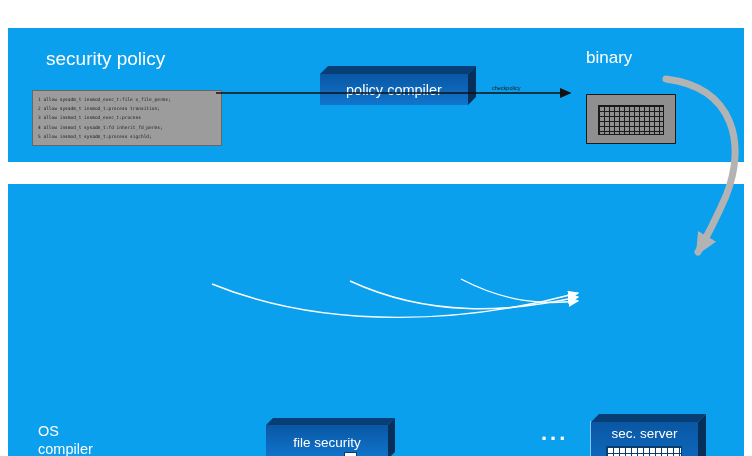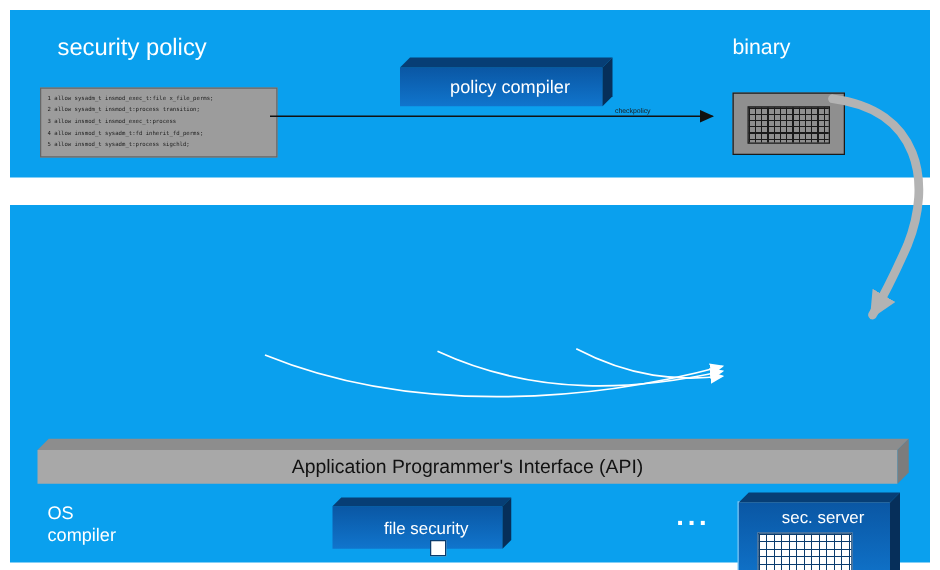--- a/index.html
+++ b/index.html
@@ -1,31 +1,31 @@
 <!DOCTYPE html>
 <html><head>
 <meta charset="utf-8">
 <style>
   html,body{margin:0;padding:0;background:#fff;}
   .stage{position:relative;width:752px;height:456px;background:#ffffff;
          font-family:"Liberation Sans",sans-serif;overflow:hidden;}
-  .panel{position:absolute;background:#0aa0ee;}
+  .panel{position:absolute;background:#0aa0ee;margin-top:20px;}
   #top-panel{left:8px;top:8px;width:736px;height:134px;}
   #bottom-panel{left:8px;top:164px;width:736px;height:286px;}
 
   
   .b3d{position:absolute;--d:8px;--front:#a6a6a6;--top:#8d8d8d;--side:#7c7c7c;
        background:var(--front);display:flex;align-items:center;justify-content:center;
        color:#111;text-align:center;}
   .b3d::before{content:"";position:absolute;left:0;top:calc(-1*var(--d));width:100%;
        height:var(--d);background:var(--top);transform:skewX(-45deg);transform-origin:0 100%;}
   .b3d::after{content:"";position:absolute;top:0;right:calc(-1*var(--d));width:var(--d);
        height:100%;background:var(--side);transform:skewY(-45deg);transform-origin:0 0;}
   .b3d.blue{--front:linear-gradient(180deg,#0a57a4,#1075cd);--top:#073e75;--side:#062f5a;
-       color:#fff;padding-left:14px;}
+       color:#fff;}
   .b3d.gray{--front:#a8a8a8;--top:#8d8d8d;--side:#7c7c7c;}
 
   .wlabel{position:absolute;color:#ffffff;}
   #security-policy-title{left:38px;top:20px;font-size:19px;}
   #binary-title{left:578px;top:20px;width:90px;font-size:17px;}
 
   #policy-box{position:absolute;left:24px;top:62px;width:190px;height:56px;
        background:#9c9c9c;border:1px solid #666;padding:4px 5px;box-sizing:border-box;}
   .policy-line{font-family:"DejaVu Sans Mono",monospace;font-size:4.5px;line-height:9.2px;
        color:#1c1c1c;white-space:nowrap;overflow:hidden;}
@@ -86,23 +86,20 @@
     </div>
 
     <div class="wlabel" id="binary-title">binary</div>
     <div id="binary-box">
       <div class="gridpat" id="binary-grid"></div>
     </div>
   </div>
 
   <div class="panel" id="bottom-panel">
 
-    <div class="b3d gray" id="api-bar">
-      <span>Application Programmer's Interface (API)</span>
-    </div>
 
     <div class="wlabel" id="os-label">OS
 compiler</div>
 
 
     <div class="b3d blue" id="module-file">
       <span>file security</span>
       <div class="port" id="port-file"></div>
     </div>
 

